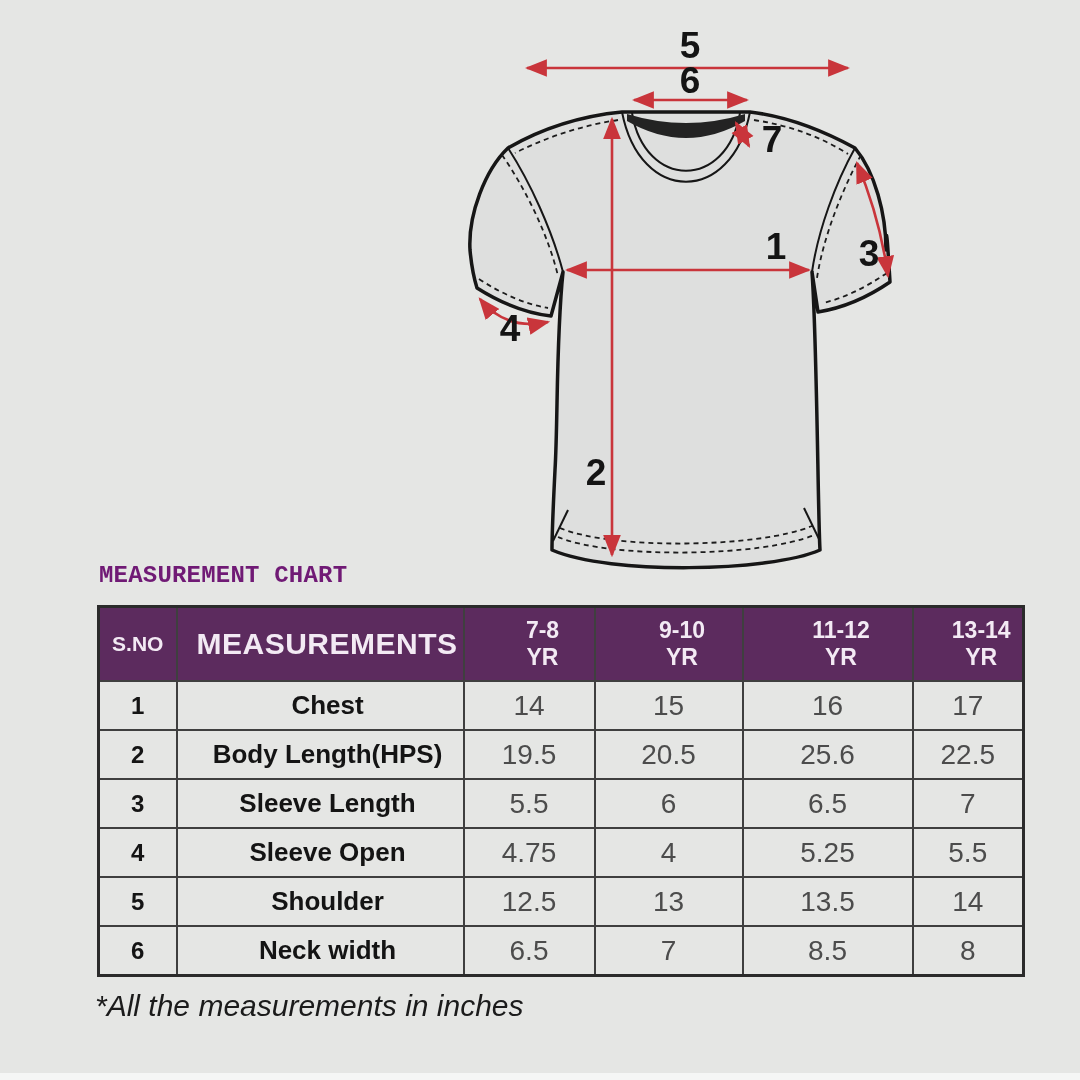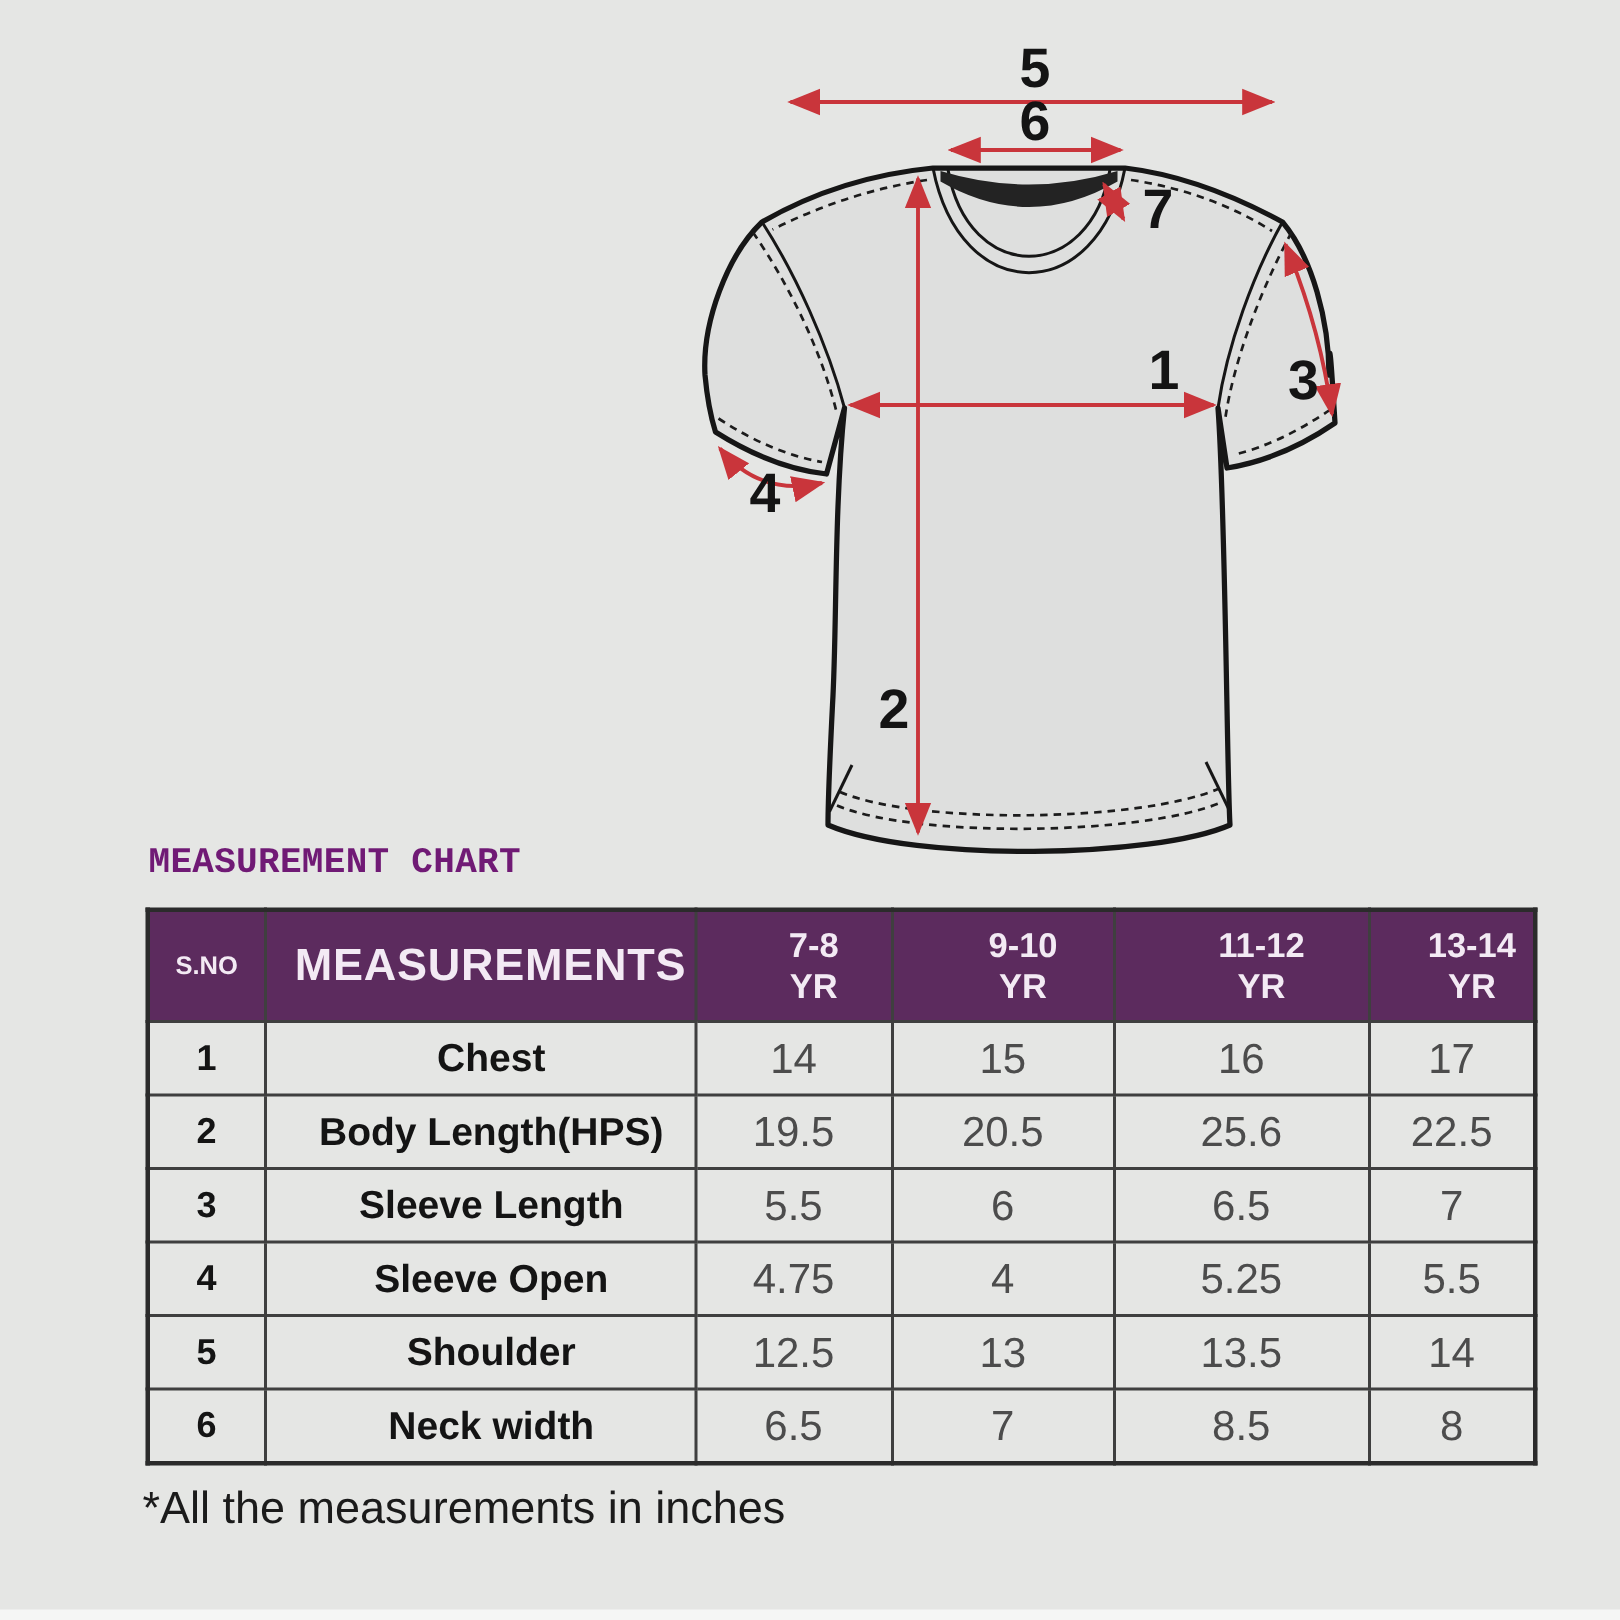--- a/index.html
+++ b/index.html
@@ -31,32 +31,32 @@
     position:absolute;left:97px;top:605px;
     width:925px;border-collapse:collapse;table-layout:fixed;
     border:3px solid #2b2b2b;
     background:#e5e6e4;
   }
   .size-table th,.size-table td{border:2px solid #3f3f3f;padding:0;}
   .size-table thead th{
     background:#5c2b5e;color:#f3eaf4;font-weight:bold;
     height:72px;text-align:center;vertical-align:middle;
   }
-  th.h-sno{font-size:17px;}
+  th.h-sno{font-size:21px;}
   th.h-meas{font-size:30px;text-align:left;padding-left:14px;letter-spacing:0.5px;margin-top:48px;}
   th.h-size{font-size:23px;line-height:1.18;}
   th.h-size .rng,th.h-size .unit{display:block;padding-left:27px;}
   .size-table td{height:47px;vertical-align:middle;}
   td.c-no{font-size:24px;font-weight:bold;color:#141414;text-align:center;}
   td.c-name{font-size:26px;font-weight:bold;color:#141414;text-align:center;padding-left:15px;}
   td.c-val{font-size:28px;font-weight:normal;color:#4c4c4c;text-align:center;}
 
   
   .footnotes{position:absolute;left:95px;top:982px;color:#1b1b1b;}
-  .footnotes div{font-size:30px;line-height:48px;}
+  .footnotes div{font-size:30px;line-height:48px;font-style:italic;}
 
   .bottom-strip{position:absolute;left:0;bottom:0;width:1080px;height:7px;background:#f5f6f5;}
 </style>
 </head>
 <body>
 
 <div class="root">
 
   <div class="diagram">
     <svg width="1080" height="600" viewBox="0 0 1080 600" xmlns="http://www.w3.org/2000/svg">

